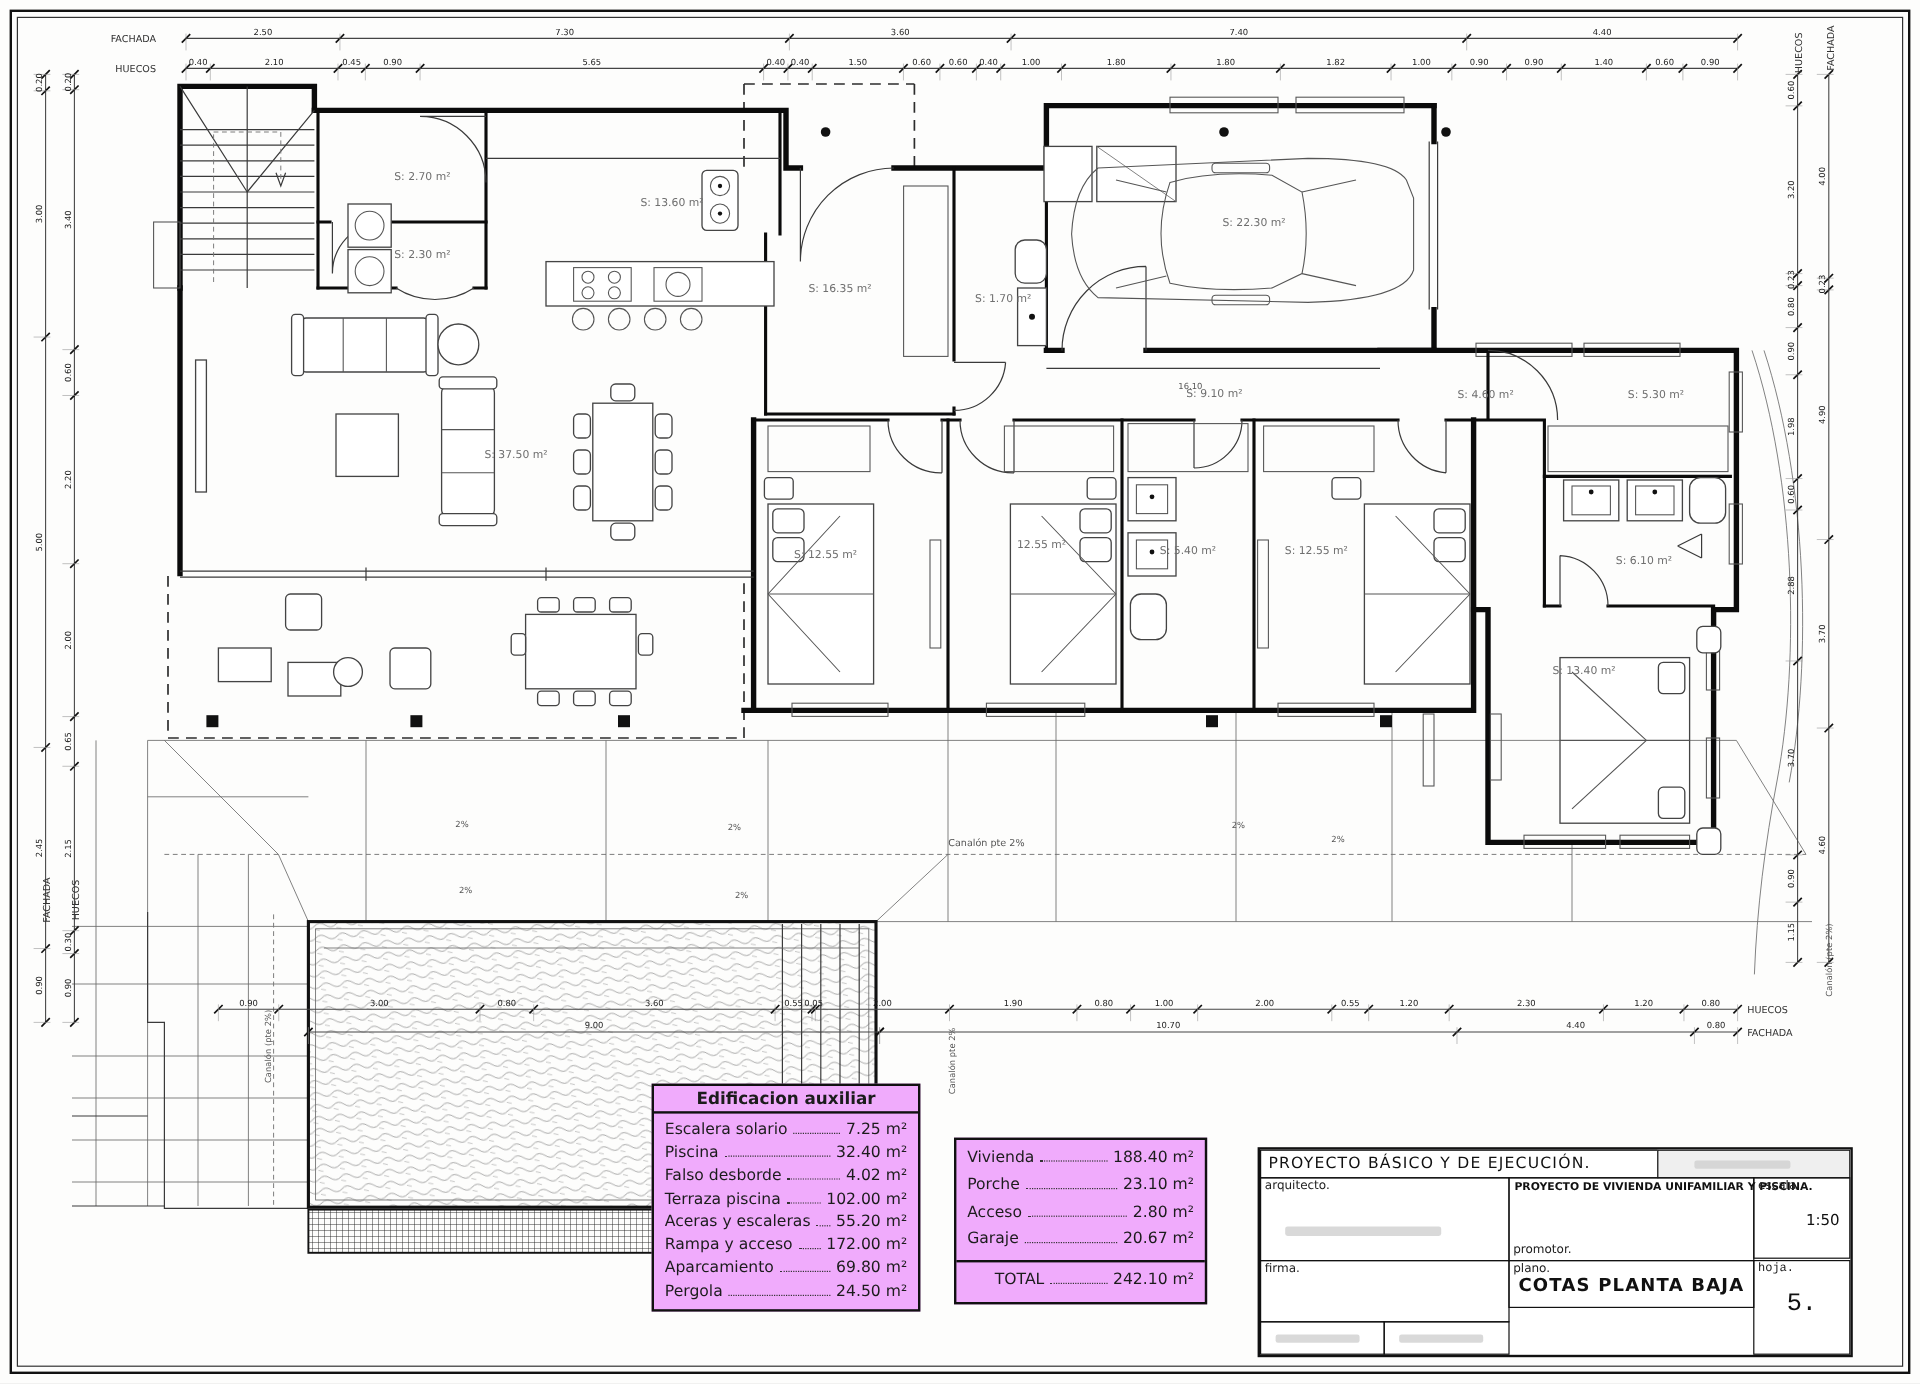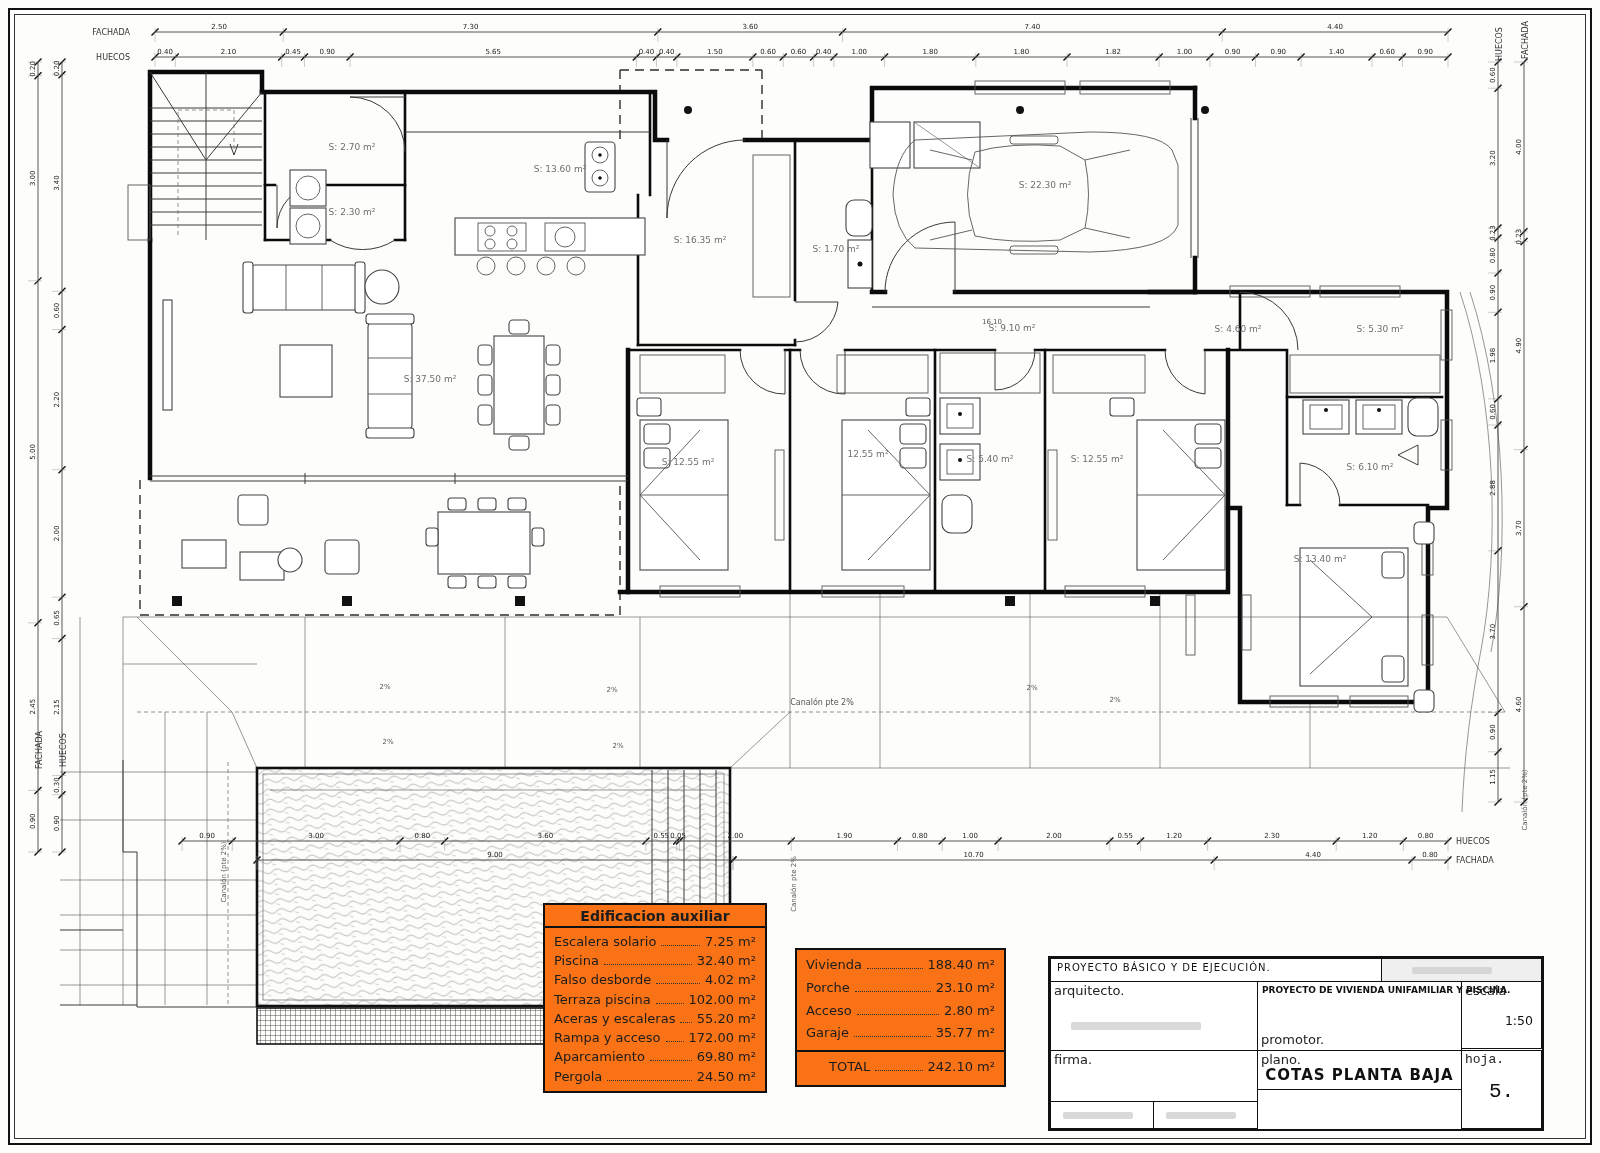--- a/index.html
+++ b/index.html
@@ -12,31 +12,31 @@
   .w5{stroke:#0b0b0b;stroke-width:4.5;fill:none;stroke-linecap:square;}
   .w3{stroke:#0b0b0b;stroke-width:2.6;fill:none;stroke-linecap:square;}
   .thin{stroke:#3a3a3a;stroke-width:1;fill:none;}
   .thin2{stroke:#6a6a6a;stroke-width:.7;fill:none;}
   .dash{stroke:#2c2c2c;stroke-width:1.4;fill:none;stroke-dasharray:9 6;}
   .dashf{stroke:#777;stroke-width:.8;fill:none;stroke-dasharray:4 3;}
   .furn{stroke:#444;stroke-width:1.1;fill:#fff;}
   .furn2{stroke:#555;stroke-width:.9;fill:none;}
   .col{fill:#111;}
   
-  .ptable{position:absolute;background:#f97316;border:2.2px solid #111;color:#1c1c1c;}
+  .ptable{position:absolute;background:#f0abfc;border:2.2px solid #111;color:#1c1c1c;}
   .ptable .ttl{font-weight:bold;text-align:center;border-bottom:2.2px solid #111;padding:3px 4px 2px;}
   .ptable .rows{padding:4px 9px 5px;}
   .prow{display:flex;align-items:baseline;line-height:1.48;}
   .prow .lead{flex:1;border-bottom:1.6px dotted #333;margin:0 5px 3px 5px;min-width:8px;}
   .prow .val{white-space:nowrap;}
   .totrow{border-top:2.2px solid #111;margin-top:5px;padding-top:4px;}
   
   .tb{position:absolute;background:#fff;border:2.4px solid #111;color:#111;}
   .tb .cell{position:absolute;border:1px solid #111;box-sizing:border-box;}
-  .tb .lab{font-size:13px;padding:1px 3px;color:#222;}
+  .tb .lab{font-size:10px;padding:1px 3px;color:#222;}
   .blur{position:absolute;background:#cfcfcf;border-radius:2px;opacity:.8;}
   .room-label{fill:#6f6f6f;}
 </style>
 </head>
 <body>
 
 <div class="sheet">
   <div class="frame-outer"></div>
   <div class="frame-inner"></div>
 
@@ -734,36 +734,36 @@
         <span class="val">23.10 m²</span>
       </div>
         <div class="prow" style="line-height:1.75;text-align:right;">
         <span>Acceso</span>
         <span class="lead"></span>
         <span class="val">2.80 m²</span>
       </div>
         <div class="prow" style="line-height:1.75;">
         <span>Garaje</span>
         <span class="lead"></span>
-        <span class="val">35.77 m²</span>
+        <span class="val">20.67 m²</span>
       </div>
       </div>
     <div class="rows totrow" style="margin:0 0 2px;padding-left:32px;">
       <div class="prow" style="line-height:1.7;">
         <span>TOTAL</span>
         <span class="lead"></span>
         <span class="val">242.10 m²</span>
       </div>
     </div>
   </div>
 
   <div class="tb" style="left:1048px;top:956px;width:492px;height:171px;">
 
     <div class="cell" style="left:0;top:0;width:332px;height:24px;">
-      <div style="font-size:10px;padding:3px 6px;white-space:nowrap;letter-spacing:1px;">PROYECTO BÁSICO Y DE EJECUCIÓN.</div>
+      <div style="font-size:13px;padding:3px 6px;white-space:nowrap;letter-spacing:1px;">PROYECTO BÁSICO Y DE EJECUCIÓN.</div>
     </div>
     <div class="cell" style="left:331px;top:0;width:161px;height:24px;background:#efefef;">
       <div class="blur" style="left:30px;top:8px;width:80px;height:7px;"></div>
     </div>
 
     <div class="cell" style="left:0;top:23px;width:208px;height:70px;">
       <div class="lab">arquitecto.</div>
       <div class="blur" style="left:20px;top:40px;width:130px;height:8px;"></div>
     </div>
 

